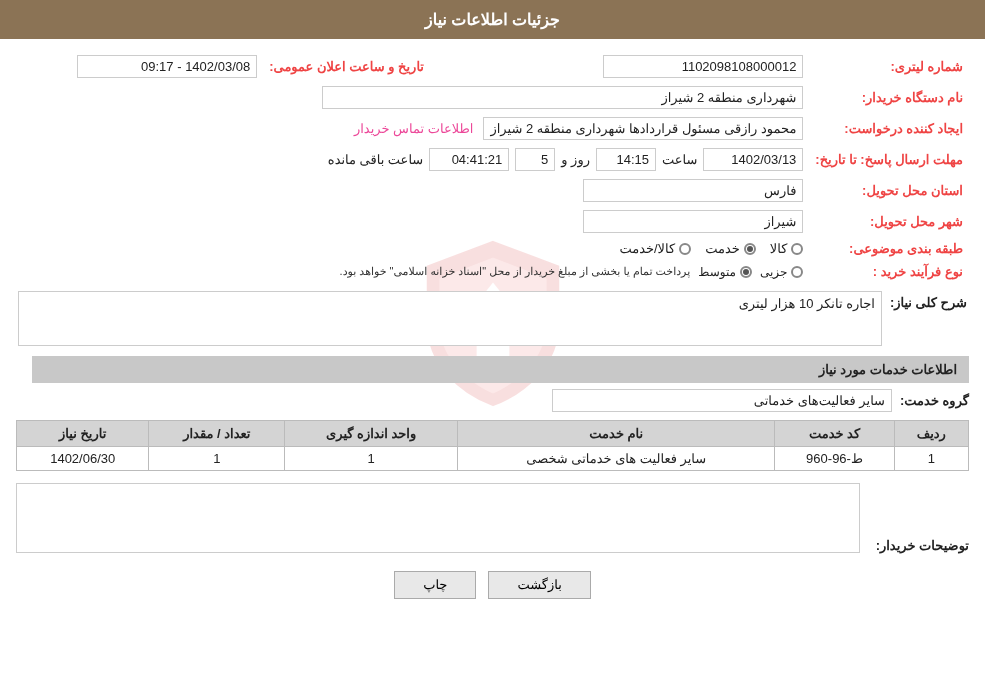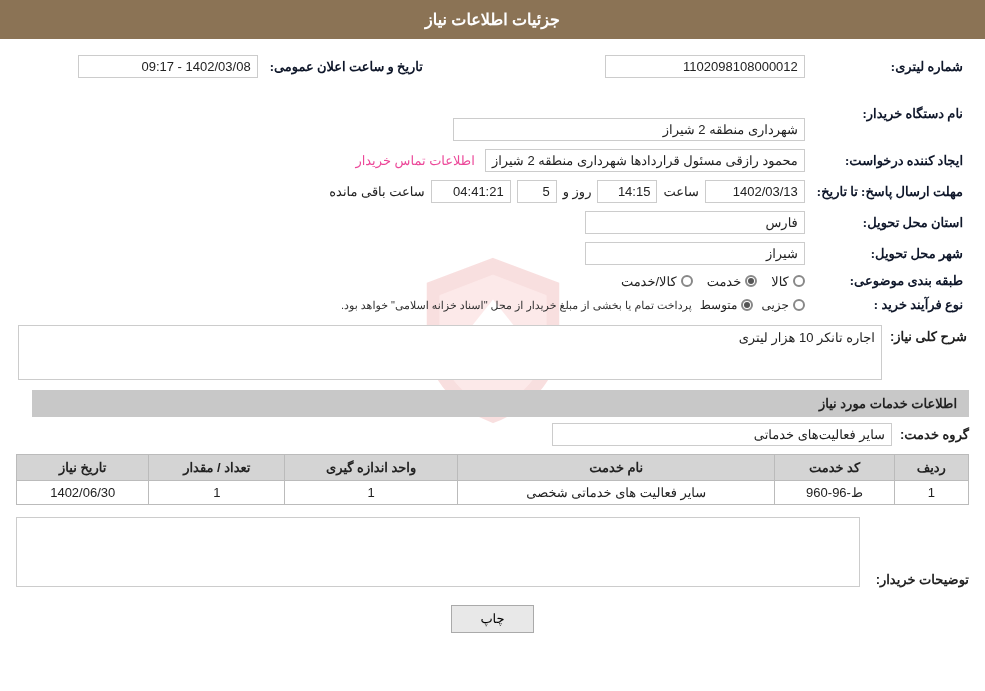--- a/index.html
+++ b/index.html
@@ -29,26 +29,25 @@
     .info-table {
       width: 100%;
       border-collapse: collapse;
       margin-bottom: 8px;
     }
     .info-table td {
       padding: 4px 6px;
       vertical-align: middle;
     }
     .label-cell {
-      color: #0f172a;
+      color: #ef4444;
       font-weight: bold;
       white-space: nowrap;
       text-align: right;
       width: 130px;
-      font-family: Liberation Serif, serif;
     }
     .value-cell {
       text-align: right;
     }
     .input-box {
       border: 1px solid #ccc;
       background: #fff;
       padding: 3px 6px;
       min-height: 22px;
       display: inline-block;
@@ -222,21 +221,21 @@
           <td class="value-cell">
             <div class="input-box" style="width:180px;">
               <span>1402/03/08 - 09:17</span>
             </div>
           </td>
         </tr>
 
         <tr>
           <td class="label-cell">نام دستگاه خریدار:</td>
           <td class="value-cell" colspan="3">
-            <div class="input-box" style="width:352px;margin-top:32px;">
+            <div class="input-box" style="width:481px;">
               <span>شهرداری منطقه 2 شیراز</span>
             </div>
           </td>
         </tr>
 
         <tr>
           <td class="label-cell">ایجاد کننده درخواست:</td>
           <td class="value-cell" colspan="2">
             <div style="display:flex; align-items:center; gap:10px; direction:rtl;">
               <div class="input-box" style="width:320px;">
@@ -366,17 +365,18 @@
             </tr>
           </tbody>
       </table>
 
       <div style="display:flex; align-items:flex-end; gap:16px; direction:rtl; margin-top:12px;">
         <span class="inline-label" style="white-space:nowrap; padding-top:4px;">توضیحات خریدار:</span>
         <textarea class="textarea-box" style="min-height: 70px;"></textarea>
       </div>
 
       <div class="btn-row">
+        <button class="btn btn-back">بازگشت</button>
         <button class="btn btn-print">چاپ</button>
       </div>
     </div>
   </div>
 </div>
 
 </body></html>

